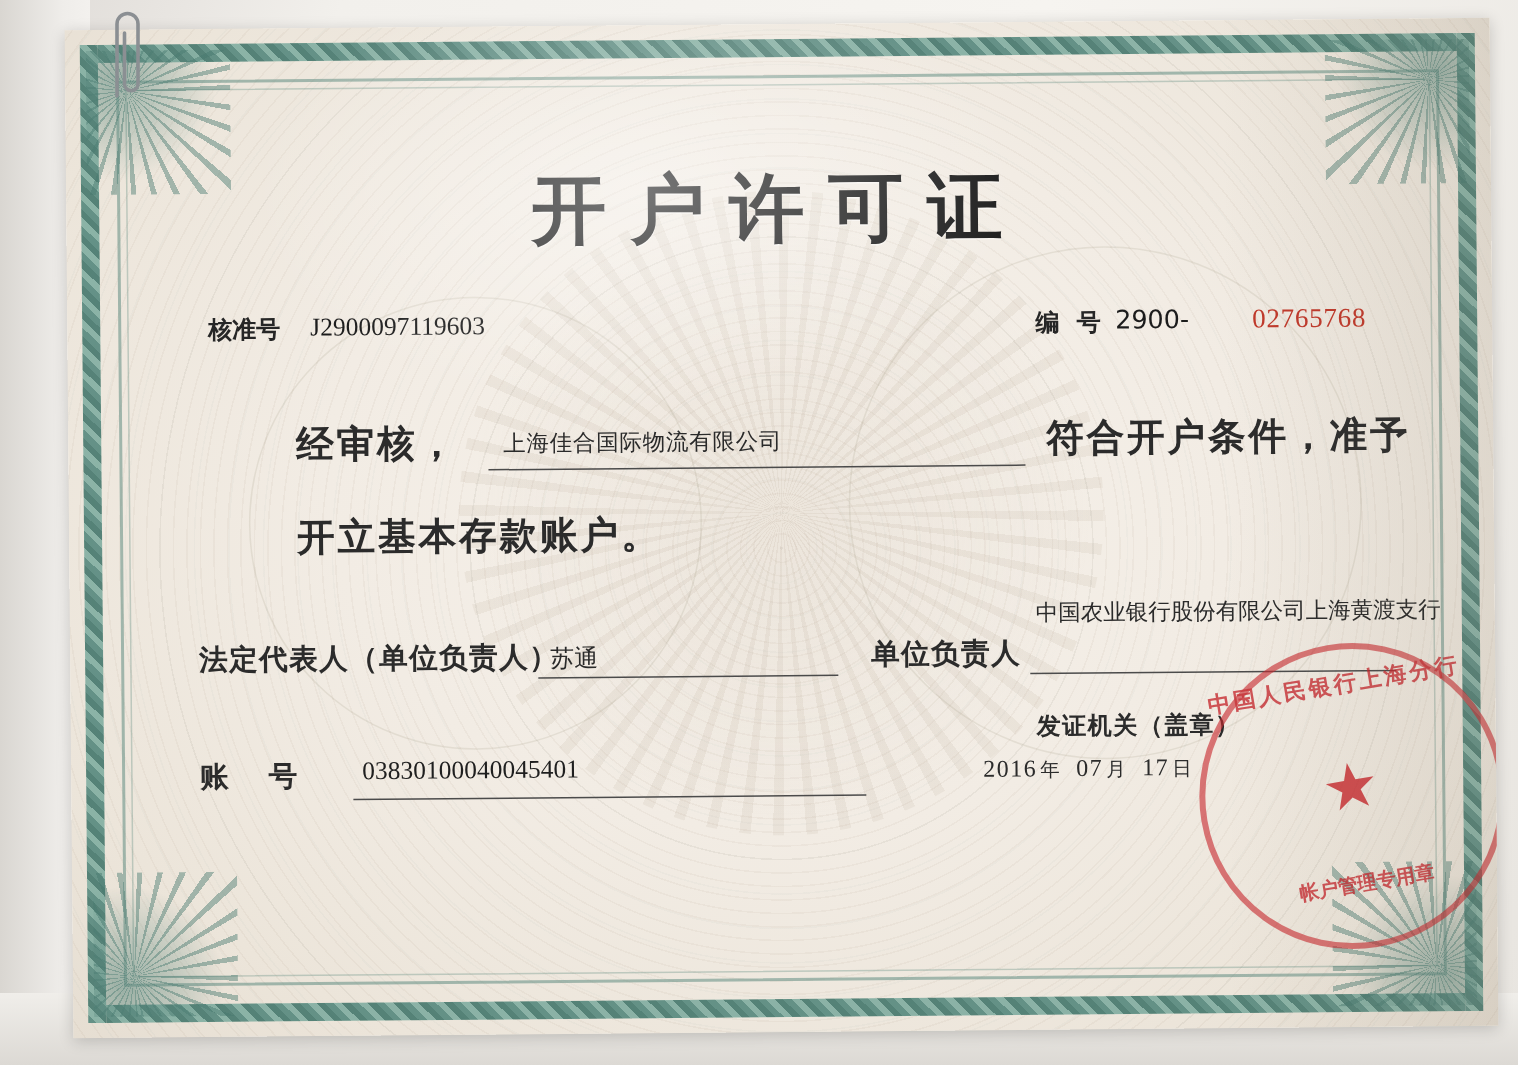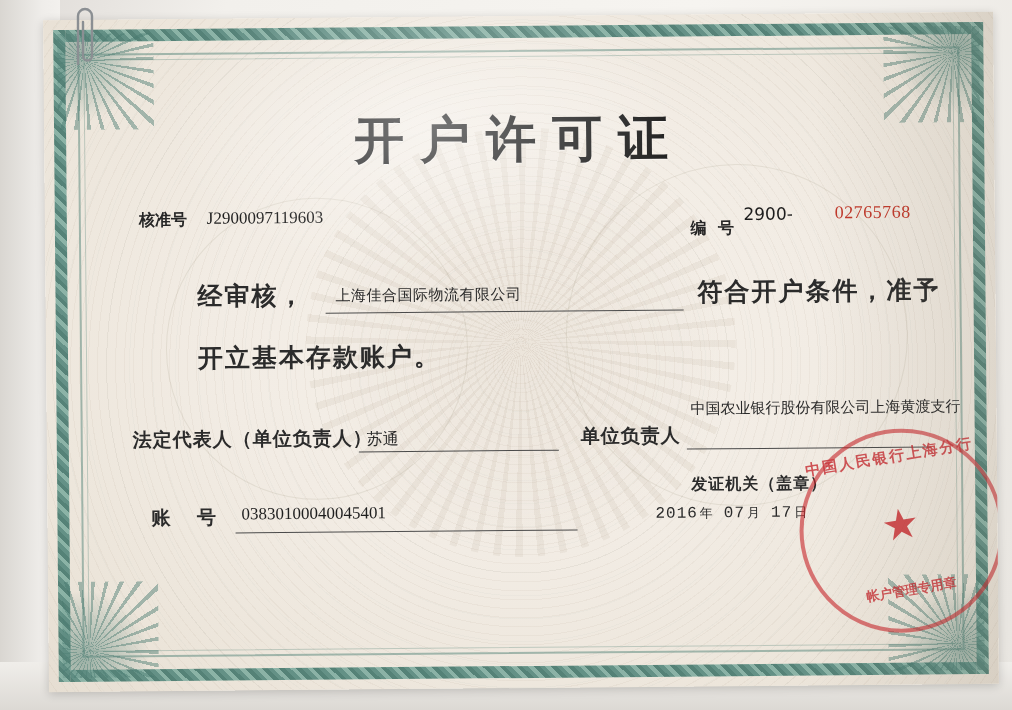--- a/index.html
+++ b/index.html
@@ -153,21 +153,21 @@
   .approval-label {
     position: absolute; left: 42px; top: 0;
     font-size: 16px; font-weight: 600; color: #262626;
   }
   .approval-value {
     position: absolute; left: 110px; top: -1px;
     font-size: 17px; color: #1c1c1c;
     font-family: "Liberation Serif", serif;
   }
   .serial-label {
-    position: absolute; right: 206px; top: 13px;
+    position: absolute; right: 206px; top: 0;
     font-size: 16px; font-weight: 600; color: #262626;
     letter-spacing: 3px;
   }
   .serial-prefix {
     position: absolute; right: 150px; top: -1px;
     font-size: 17px; color: #1c1c1c;
   }
   .serial-number {
     position: absolute; right: 32px; top: -2px;
     font-size: 18px; color: #c0392b;
@@ -246,21 +246,21 @@
     color: #2a2a2a;
   }
 
   .row-account {
     position: relative;
     margin-top: 36px;
     height: 40px;
   }
   .acct-label {
     position: absolute; left: 34px; top: 6px;
-    font-size: 19px; font-weight: 700; letter-spacing: 10px; margin-left: 18px;
+    font-size: 19px; font-weight: 700; letter-spacing: 10px;
   }
   .acct-slot {
     position: absolute; left: 136px; top: 8px;
     width: 342px; height: 26px;
     border-bottom: 1.6px solid #4b4b4b;
   }
   .acct-value {
     position: absolute; left: 142px; top: 6px;
     font-size: 17px;
     font-family: "Liberation Serif", serif;
@@ -278,21 +278,21 @@
     letter-spacing: 1px;
     margin-left: 36px;
   }
   .issue-date {
     margin-top: 8px;
     font-size: 15px;
     letter-spacing: 1px;
     white-space: nowrap;
   }
   .issue-date .num {
-    font-family: Liberation Mono, monospace;
+    font-family: Liberation Serif, serif;
     font-size: 16px;
   }
   .issue-date .unit {
     font-size: 13px;
     margin: 0 10px 0 2px;
   }
 
   
   .seal {
     position: absolute;

